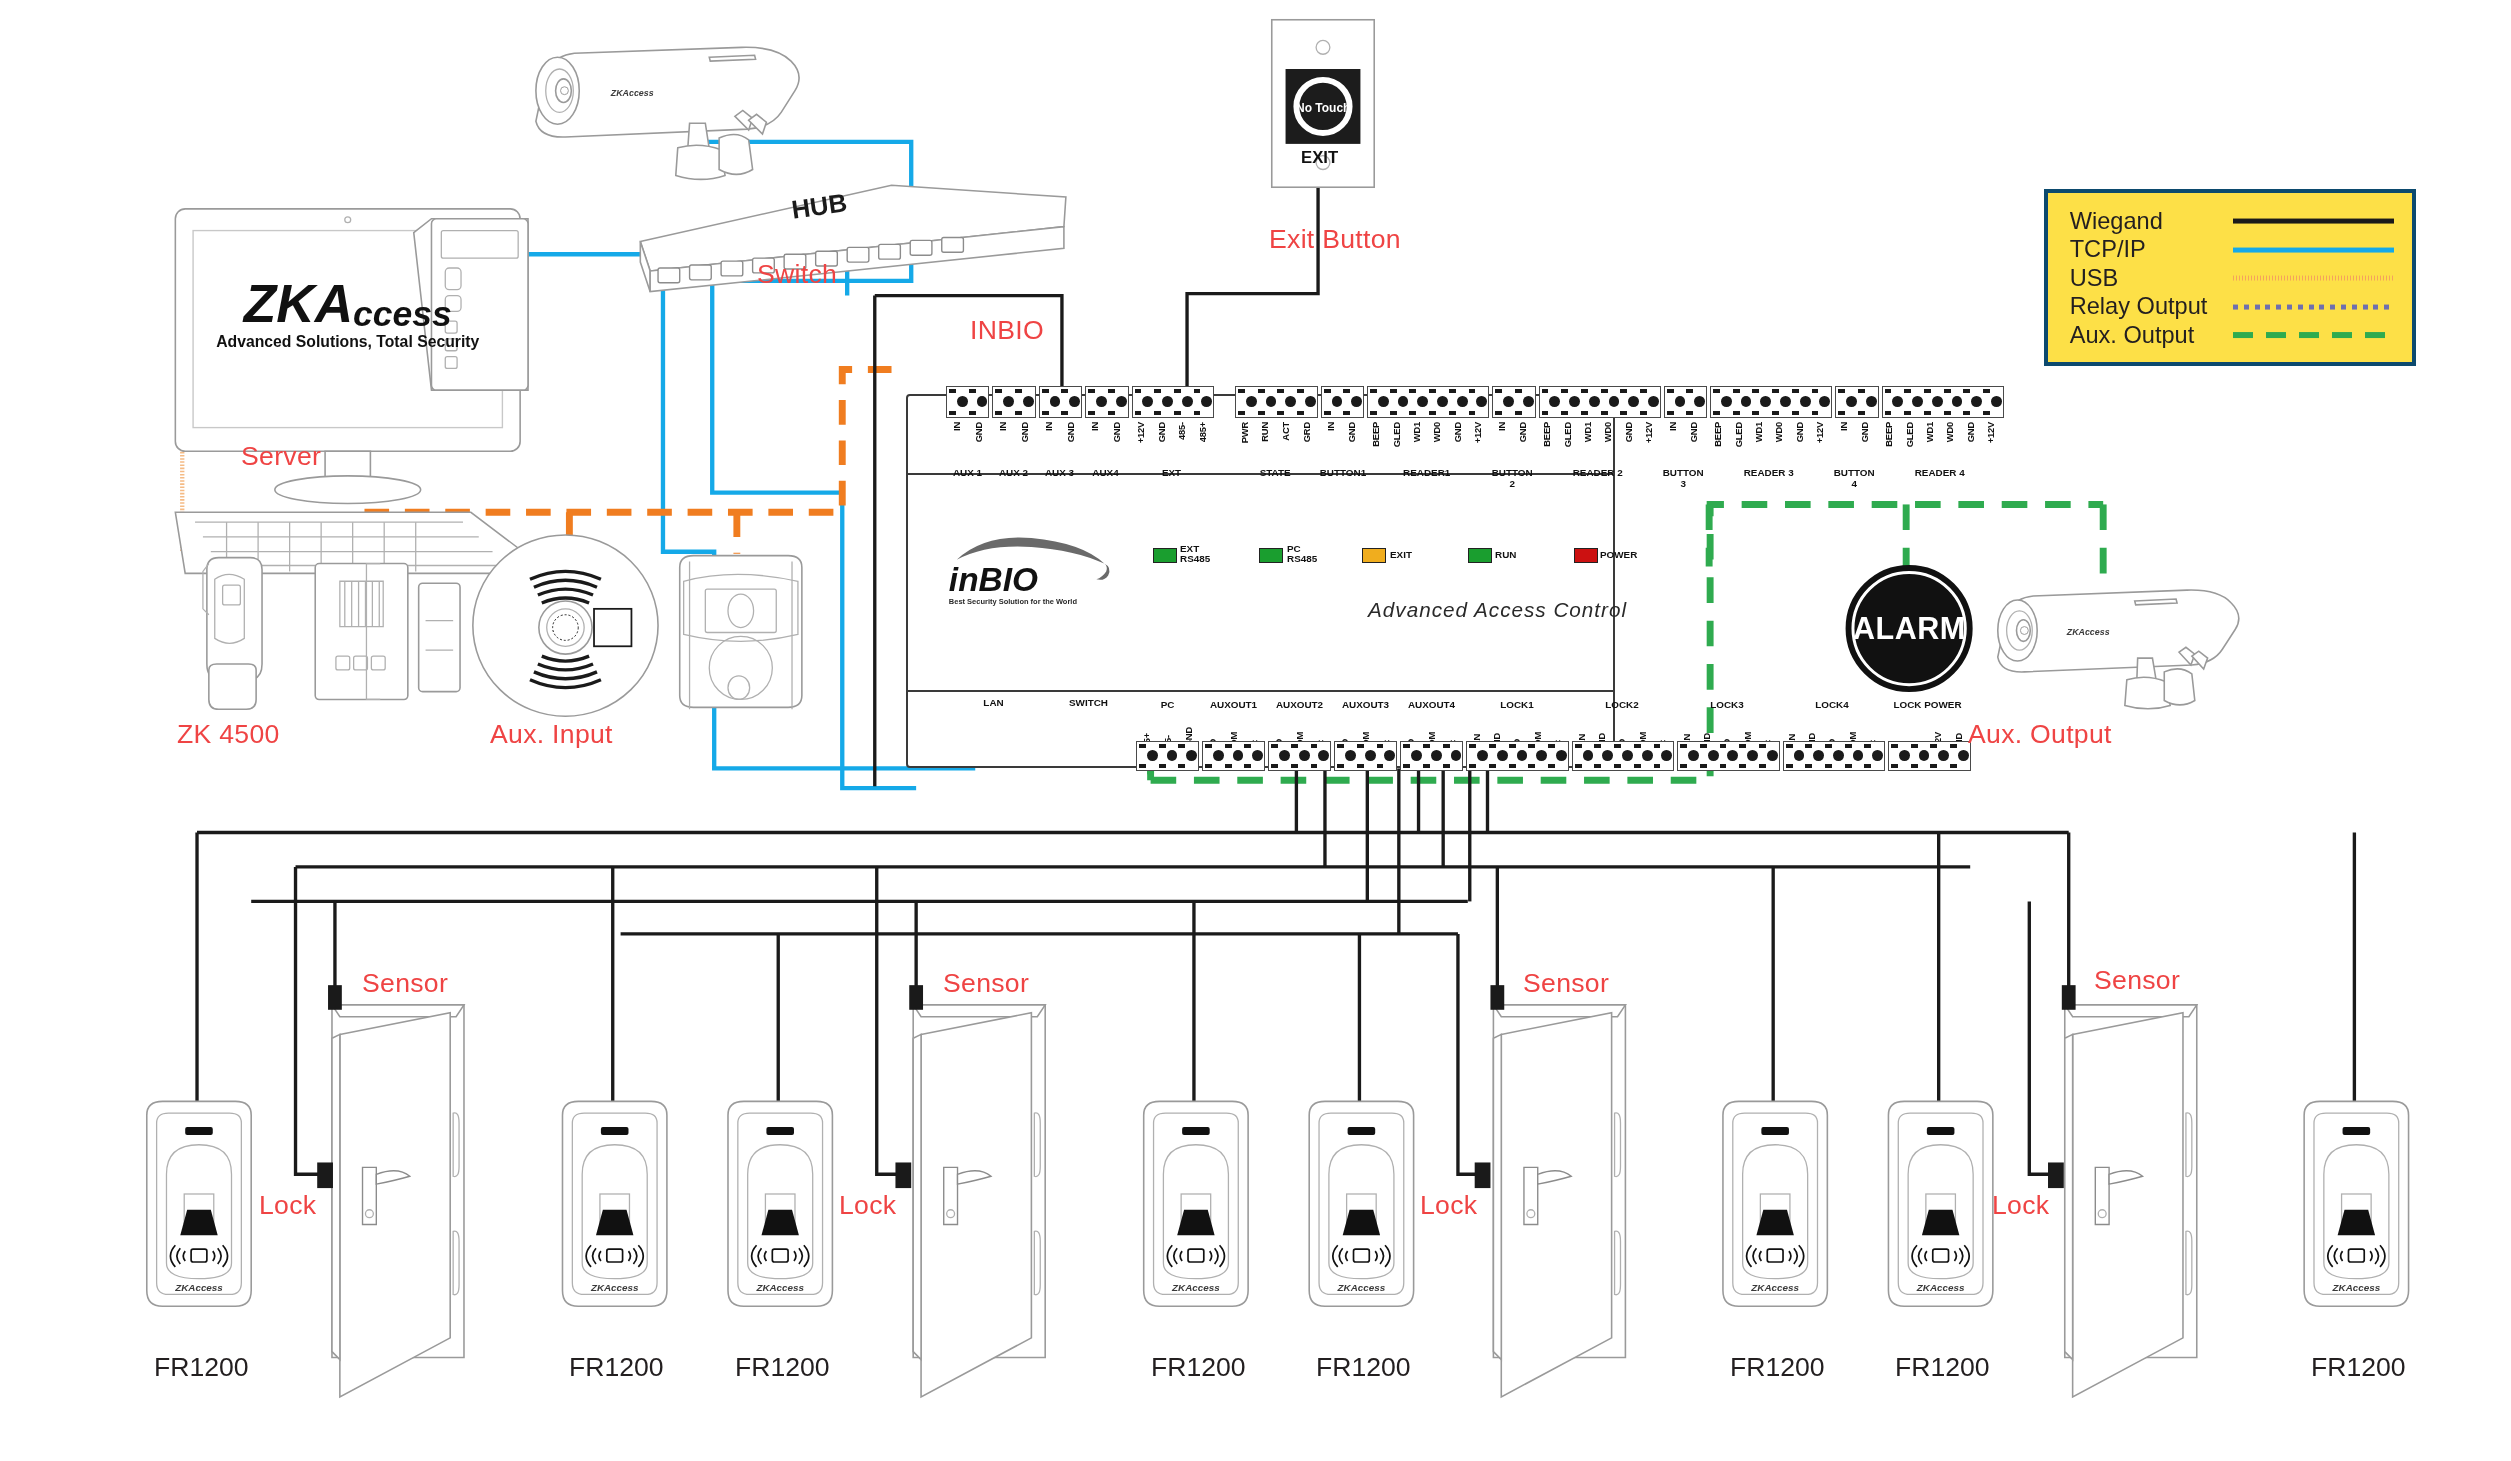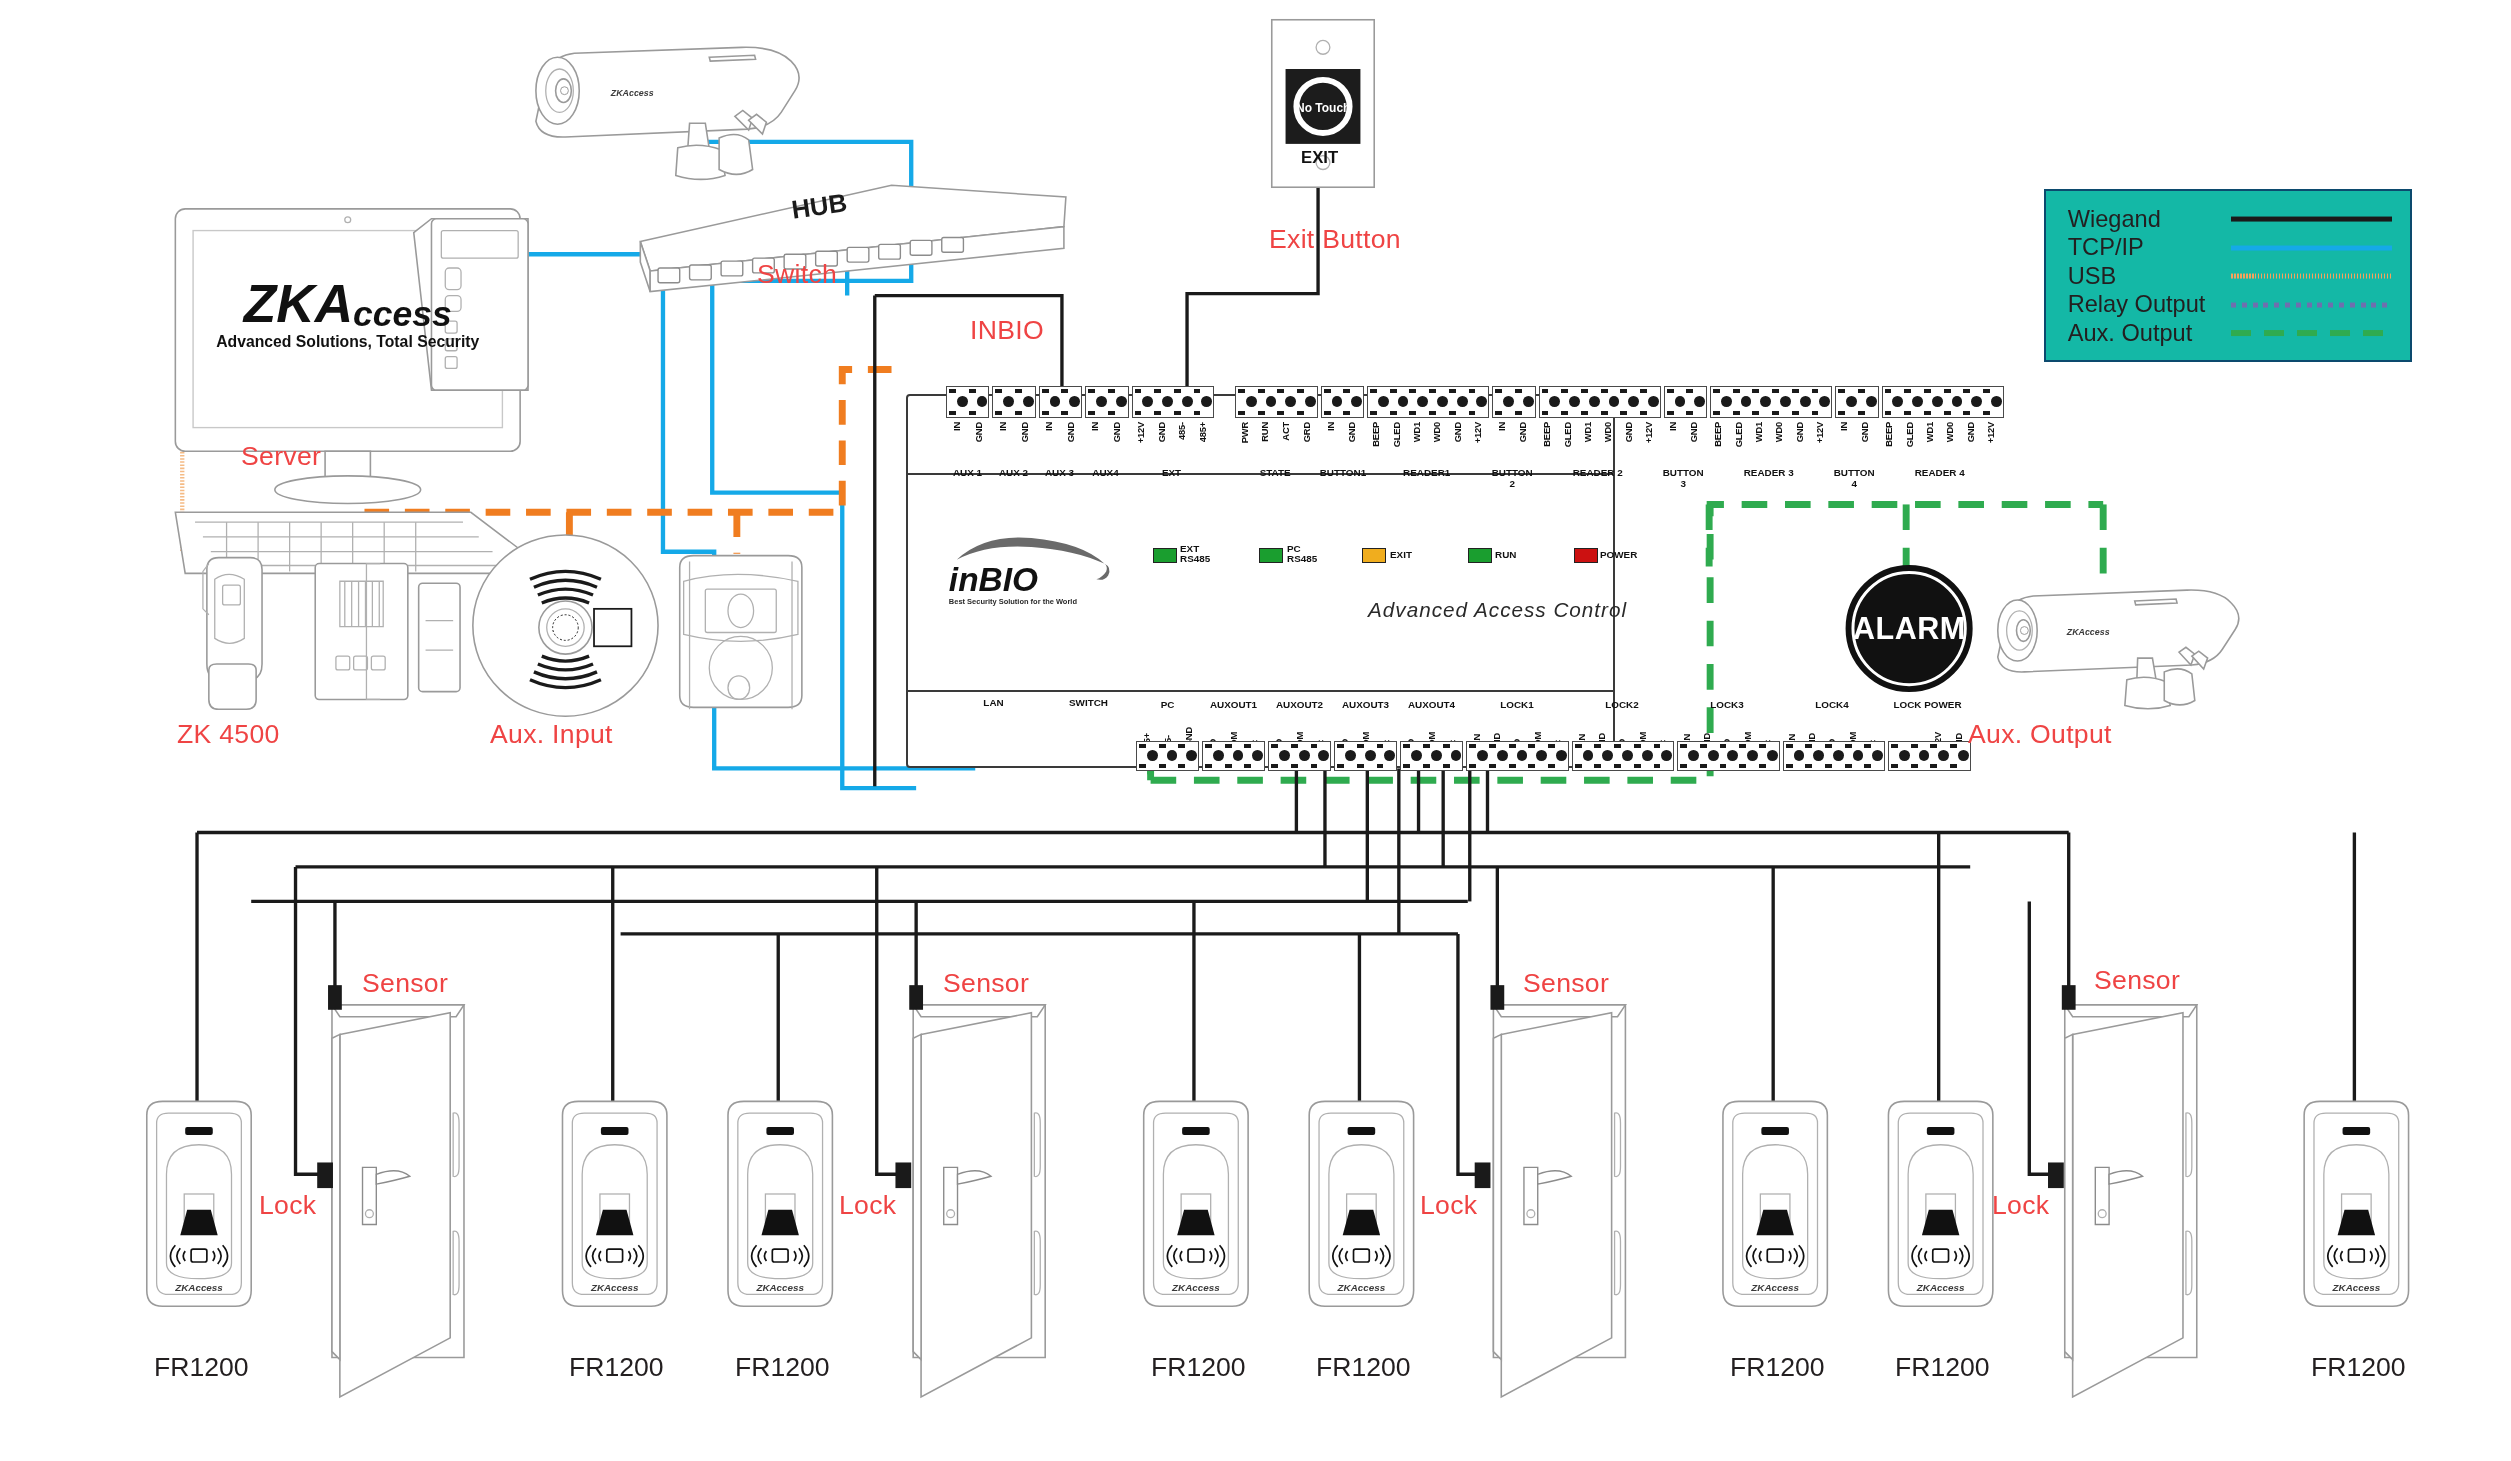--- a/index.html
+++ b/index.html
@@ -3,21 +3,21 @@
 <meta charset="utf-8">
 <style>
   html,body{margin:0;padding:0;background:#fff;}
   body{width:2512px;height:1462px;position:relative;overflow:hidden;
        font-family:"Liberation Sans",sans-serif;color:#231f20;}
   #stage{position:absolute;left:0;top:0;width:2512px;height:1330px;}
   svg.layer{position:absolute;left:0;top:0;width:2512px;height:1462px;overflow:visible;}
   .lbl{position:absolute;font-family:"Liberation Sans",sans-serif;color:#ef4444;
        white-space:nowrap;font-weight:300;}
   .lbl-lg{font-size:26.6px;letter-spacing:0.3px;}
-  .legend-box{position:absolute;border:2px solid #0c4a6e;background:#14b8a6;}
+  .legend-box{position:absolute;border:4px solid #0c4a6e;background:#fde047;}
   .legend-row{display:flex;align-items:center;height:28.6px;}
   .legend-txt{font-size:23.6px;font-weight:300;color:#231f20;width:163px;}
   .legend-line{flex:1;height:9.9px;position:relative;}
   .legend-line i{position:absolute;left:0;right:0;top:50%;transform:translateY(-50%);}
   .panel{position:absolute;background:#fff;border:2px solid #3a3a3a;box-sizing:border-box;}
   .tblk{border:1px solid #4a4a4a;background:#fff;box-sizing:border-box;
         display:flex;align-items:center;padding:0 1px;margin-right:3px;}
   .tpin{width:8.9px;height:100%;position:relative;}
   .tpin::before{content:"";position:absolute;left:1px;right:1px;top:2px;height:3.9px;background:#1a1a1a;}
   .tpin::after{content:"";position:absolute;left:1px;right:1px;bottom:2px;height:3.9px;background:#1a1a1a;}

